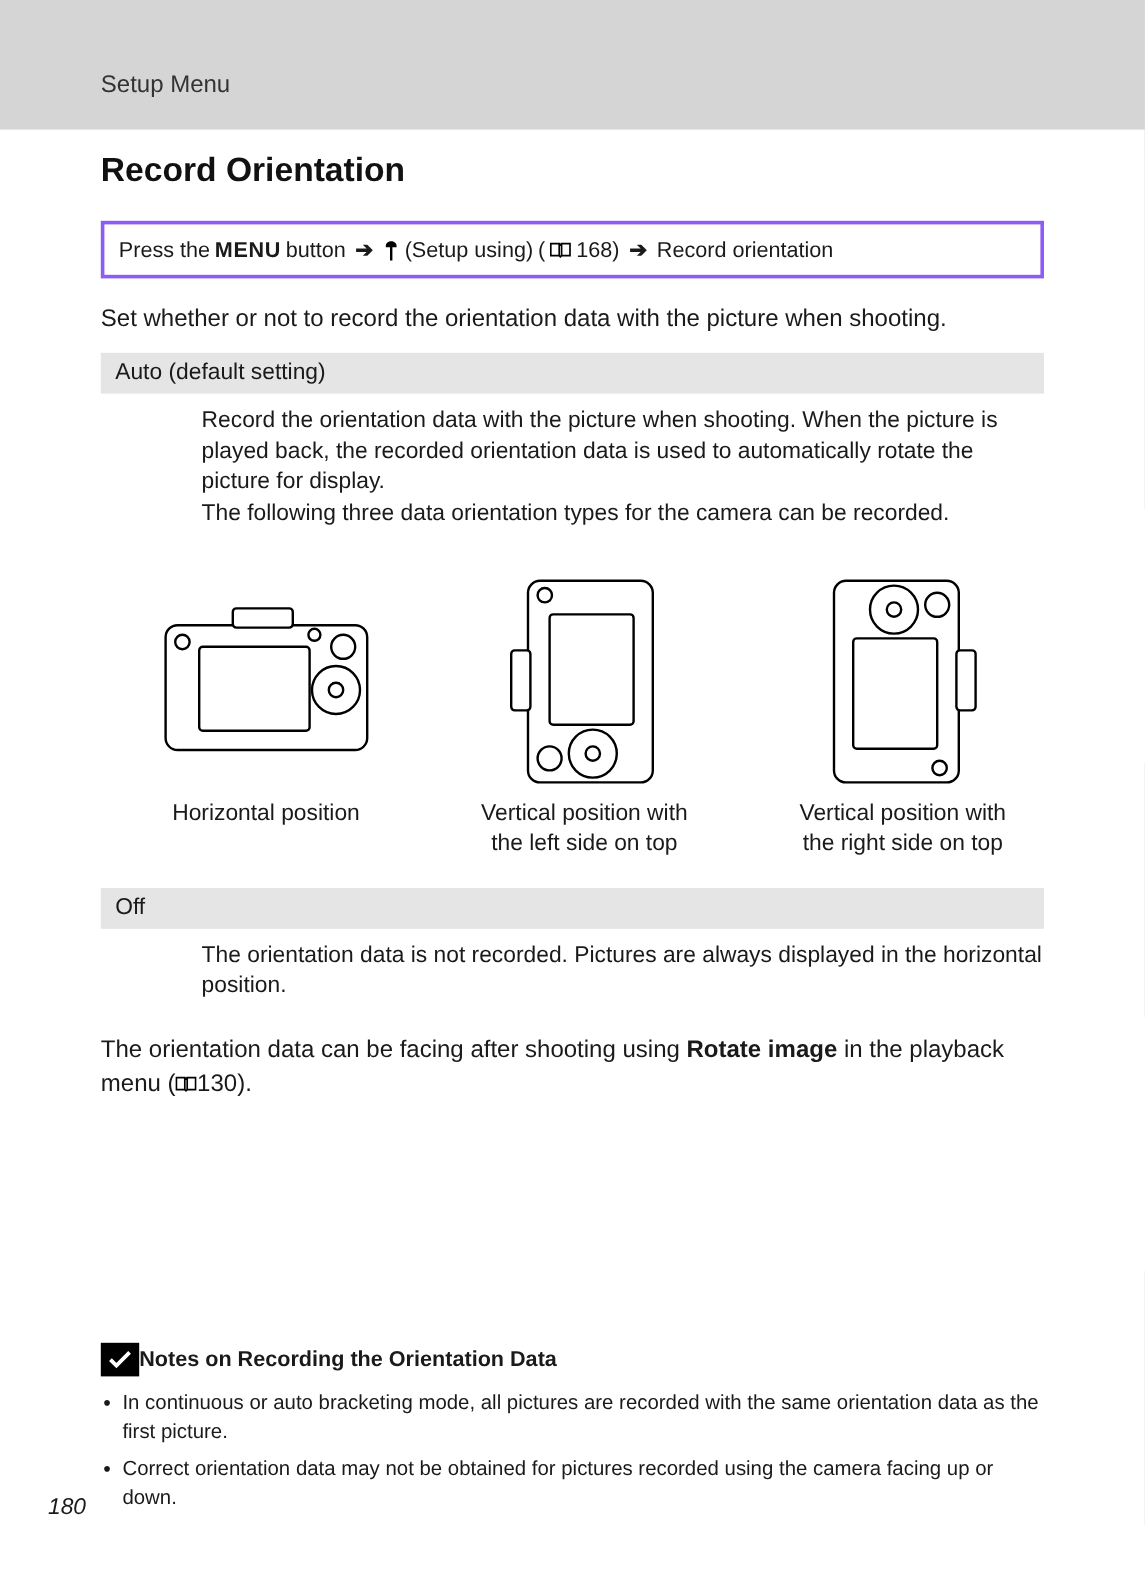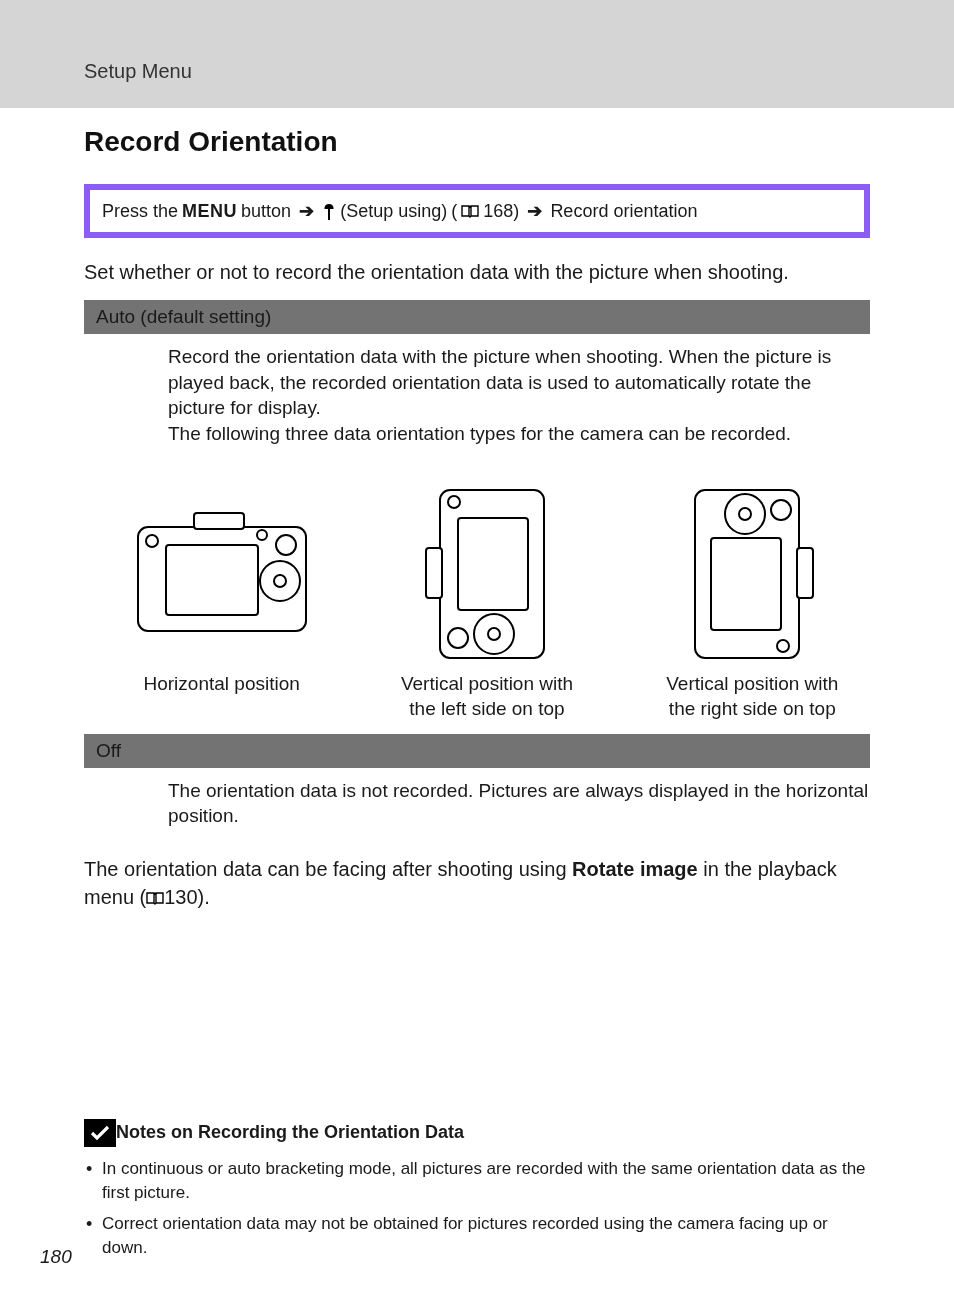--- a/index.html
+++ b/index.html
@@ -45,21 +45,21 @@
     color: #222;
     letter-spacing: 0.3px;
   }
   h1.title {
     font-size: 28px;
     font-weight: 700;
     margin-bottom: 26px;
     color: #111;
   }
   .breadcrumb-box {
-    border: 6px solid #8b5cf6;
+    border: 3px solid #8b5cf6;
     padding: 10px 12px;
     font-size: 18px;
     margin-bottom: 20px;
     display: flex;
     align-items: center;
     flex-wrap: wrap;
     gap: 4px;
   }
   .menu-word {
     font-family: "Arial Narrow", Arial, sans-serif;
@@ -68,35 +68,35 @@
   }
   .arrow { font-weight: 700; padding: 0 4px; }
   .wrench-icon svg { width: 14px; height: 18px; vertical-align: middle; }
   .book-icon svg { width: 18px; height: 14px; vertical-align: -1px; }
   .intro {
     font-size: 20px;
     line-height: 1.4;
     margin-bottom: 14px;
   }
   .option-header {
-    background: #737373;
+    background: #e5e5e5;
     padding: 6px 12px;
     font-size: 19px;
     margin: 0 0 8px 0;
   }
   .option-body {
     padding: 2px 0 14px 84px;
     font-size: 19px;
     line-height: 1.35;
   }
   .camera-row {
     display: flex;
     justify-content: space-between;
     gap: 30px;
-    margin: 24px 0 12px 0;
+    margin: 24px 0 24px 0;
     padding-left: 20px;
   }
   .camera-cell {
     flex: 1;
     display: flex;
     flex-direction: column;
     align-items: center;
   }
   .camera-img {
     height: 178px;

